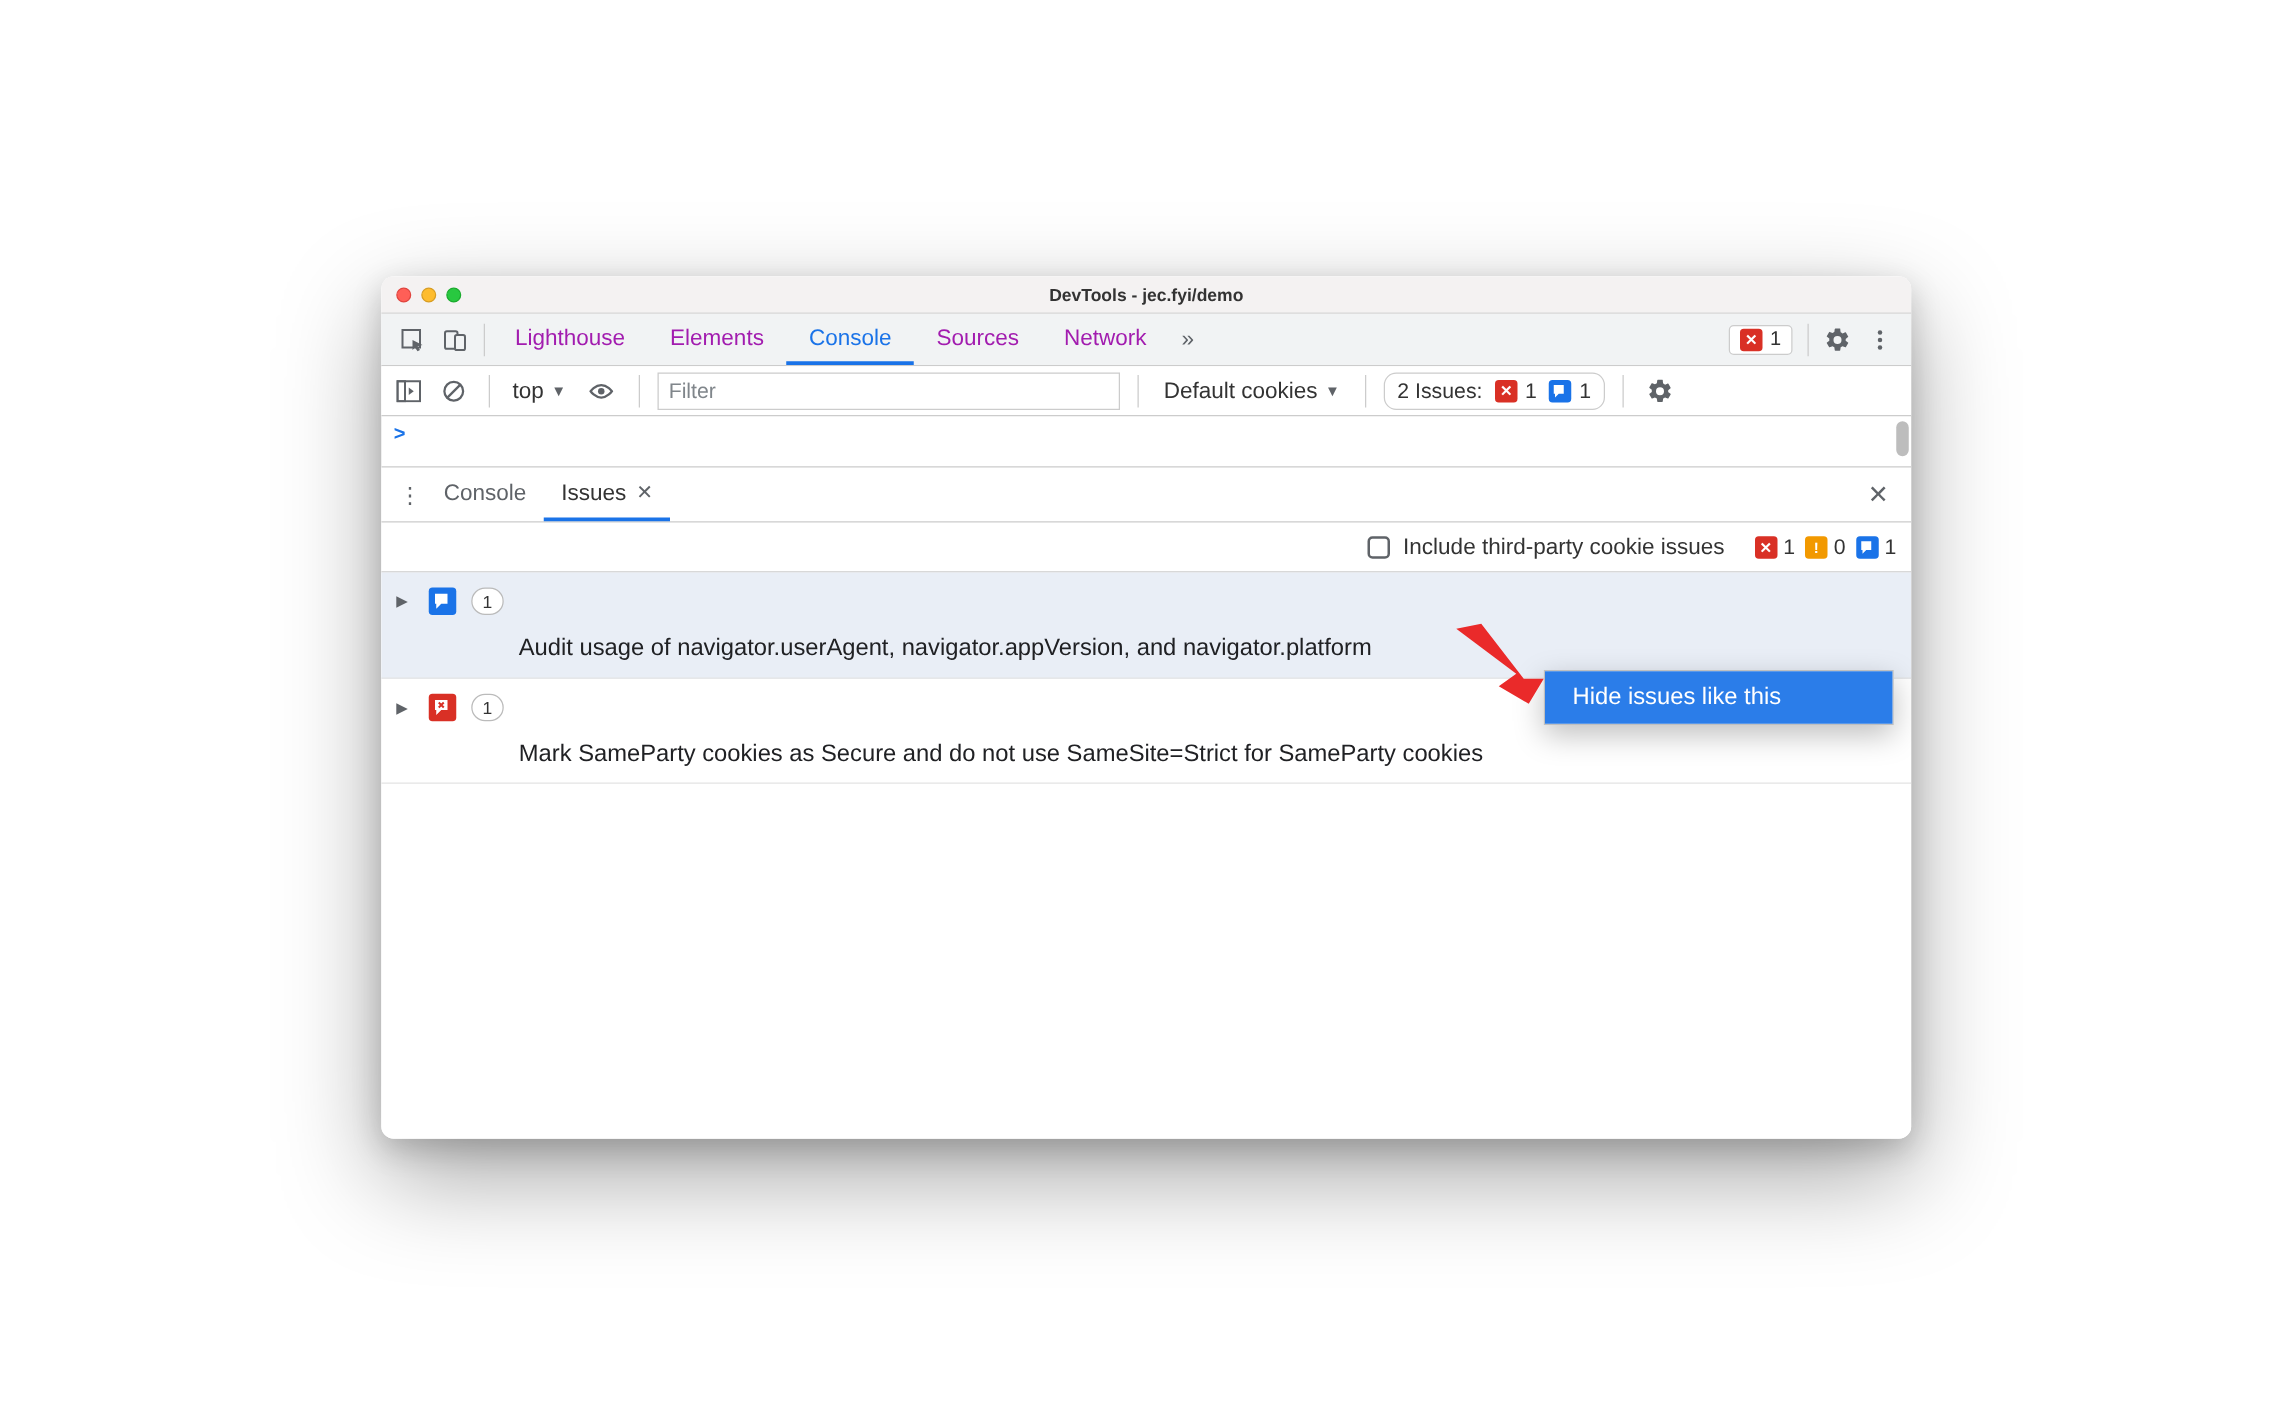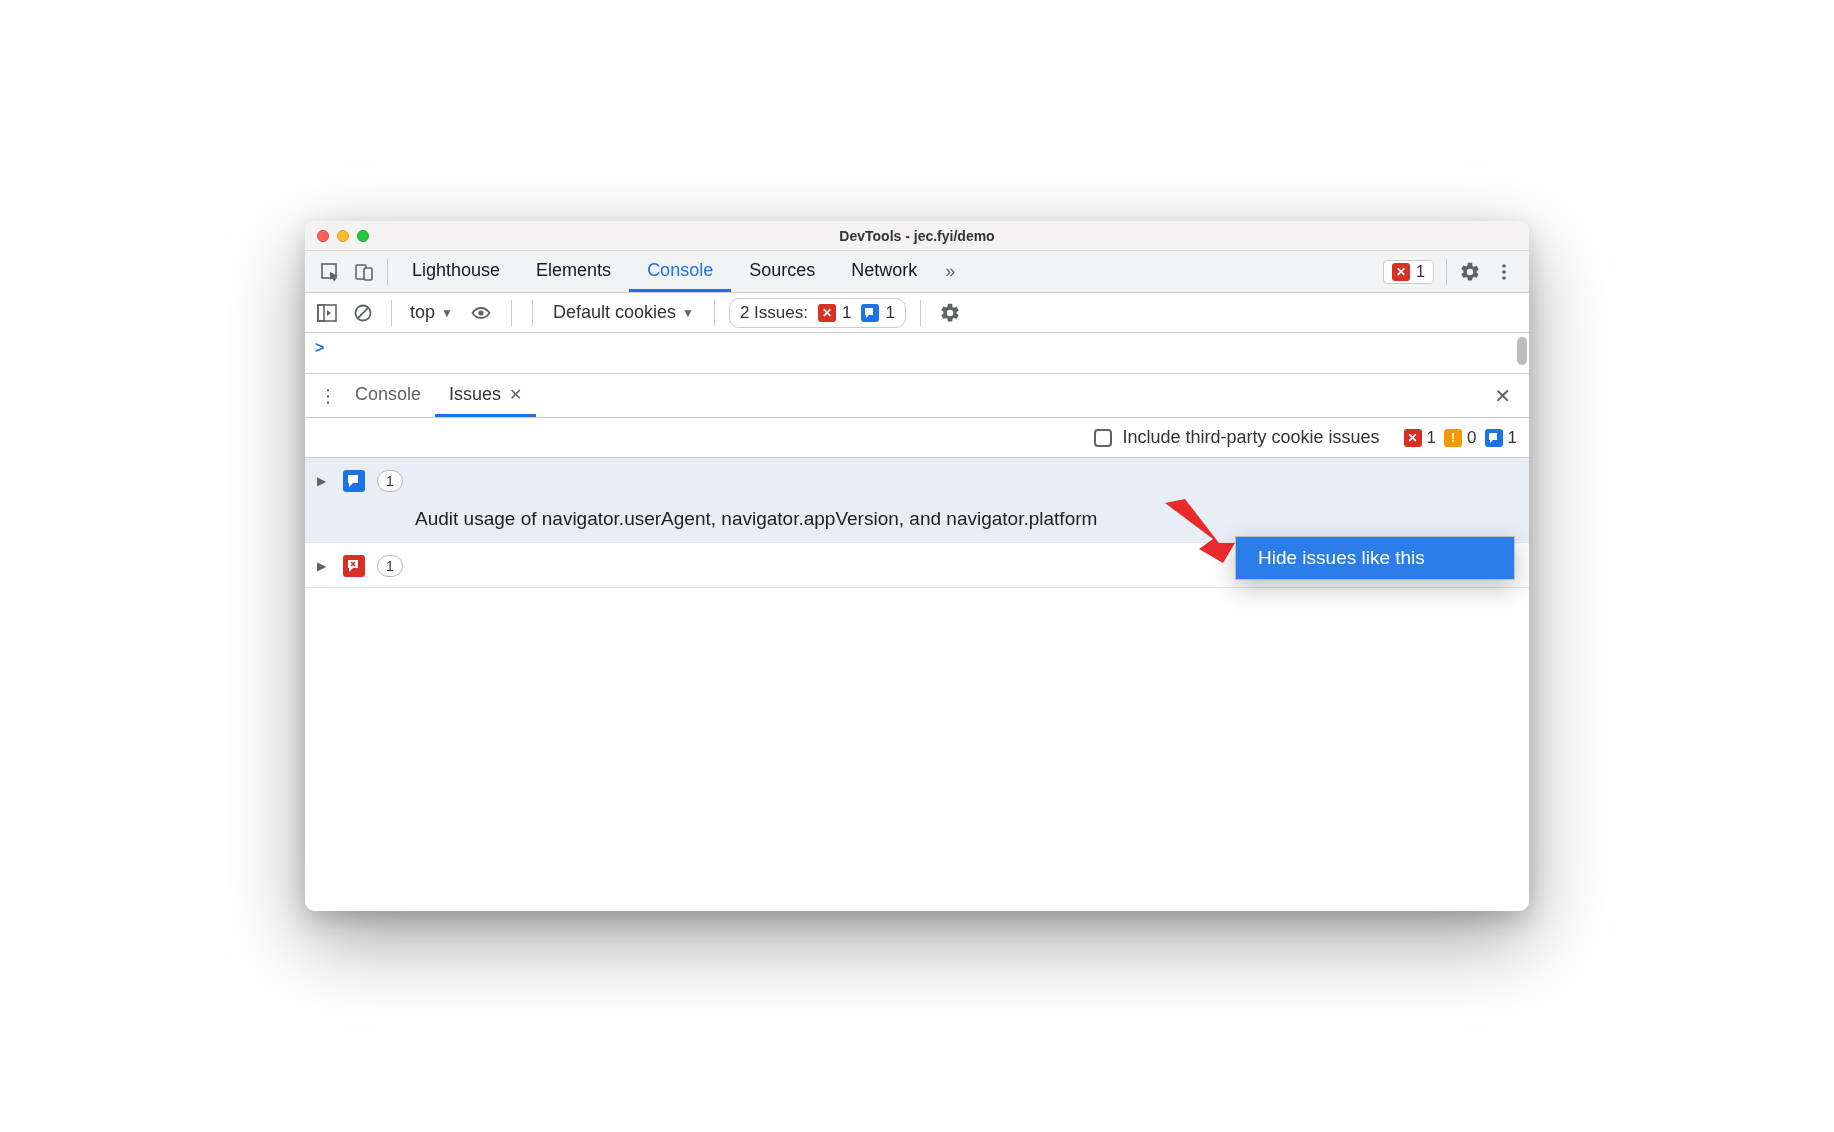--- a/index.html
+++ b/index.html
@@ -55,21 +55,21 @@
   .tabbar .iconbtn {
     width:34px; height:34px; display:flex; align-items:center; justify-content:center;
     color:#5f6368; cursor:pointer;
   }
   .divider { width:1px; height:26px; background:#ccc; margin:0 6px; }
   .tabs { display:flex; align-items:center; height:100%; }
   .tab {
     padding: 0 18px;
     height:100%;
     display:flex; align-items:center;
-    font-size:18px; color:#0f172a; cursor:pointer;
+    font-size:18px; color:#a21caf; cursor:pointer;
     border-bottom: 3px solid transparent;
   }
   .tab.active { color:#1a73e8; border-bottom-color:#1a73e8; }
   .tabbar .spacer { flex:1; }
   .tabbar .more { font-size:18px; color:#5f6368; padding:0 10px; cursor:pointer; }
   .errbadge {
     display:flex; align-items:center; gap:6px;
     background:#fff; border:1px solid #ccc; border-radius:4px;
     padding:2px 8px; font-size:16px; color:#333; margin-right:6px;
   }
@@ -271,20 +271,21 @@
       <span>top</span>
       <span class="caret-down">▼</span>
     </div>
     <div class="btn">
       <svg width="24" height="16" viewBox="0 0 24 16">
           <path d="M12 3 C7 3 3.5 8 3.5 8 s3.5 5 8.5 5 8.5-5 8.5-5 S17 3 12 3z" fill="none" stroke="#5f6368" stroke-width="1.8"></path>
           <circle cx="12" cy="8" r="2.6" fill="#5f6368"></circle>
         </svg>
     </div>
     <div class="divider"></div>
+    <input class="filter-input" placeholder="Filter" style="">
     <div class="divider"></div>
     <div class="levels">
       <span>Default cookies</span>
       <span class="caret-down">▼</span>
     </div>
     <div class="divider"></div>
     <div class="issues-pill">
       <span>2 Issues:</span>
       <span class="pair">
           <span class="sq-icon sq-red">✕</span>
@@ -362,20 +363,21 @@
 
     <div class="issue-row">
       <span class="disc">▶</span>
       <span class="chip chip-red">
         <svg width="14" height="14" viewBox="0 0 14 14">
             <path d="M1 1 h10 v8 h-5 l-4 4 v-4 h-1 z" fill="#fff"></path>
             <path d="M4 3 L8 7 M8 3 L4 7" stroke="#d93025" stroke-width="1.6"></path>
           </svg>
       </span>
       <span class="count-oval">1</span>
+      <span class="issue-text">Mark SameParty cookies as Secure and do not use SameSite=Strict for SameParty cookies</span>
     </div>
   </div>
 
   <div class="ctxmenu">
     <div class="ctxmenu-item">Hide issues like this</div>
   </div>
 
   <div class="arrow-ind">
     <svg width="100" height="80" viewBox="0 0 100 80">
       <path d="M20 10 L68 46 L54 56 L78 70 L90 50 L74 50 L40 6 Z" fill="#ea2a2a"></path>

